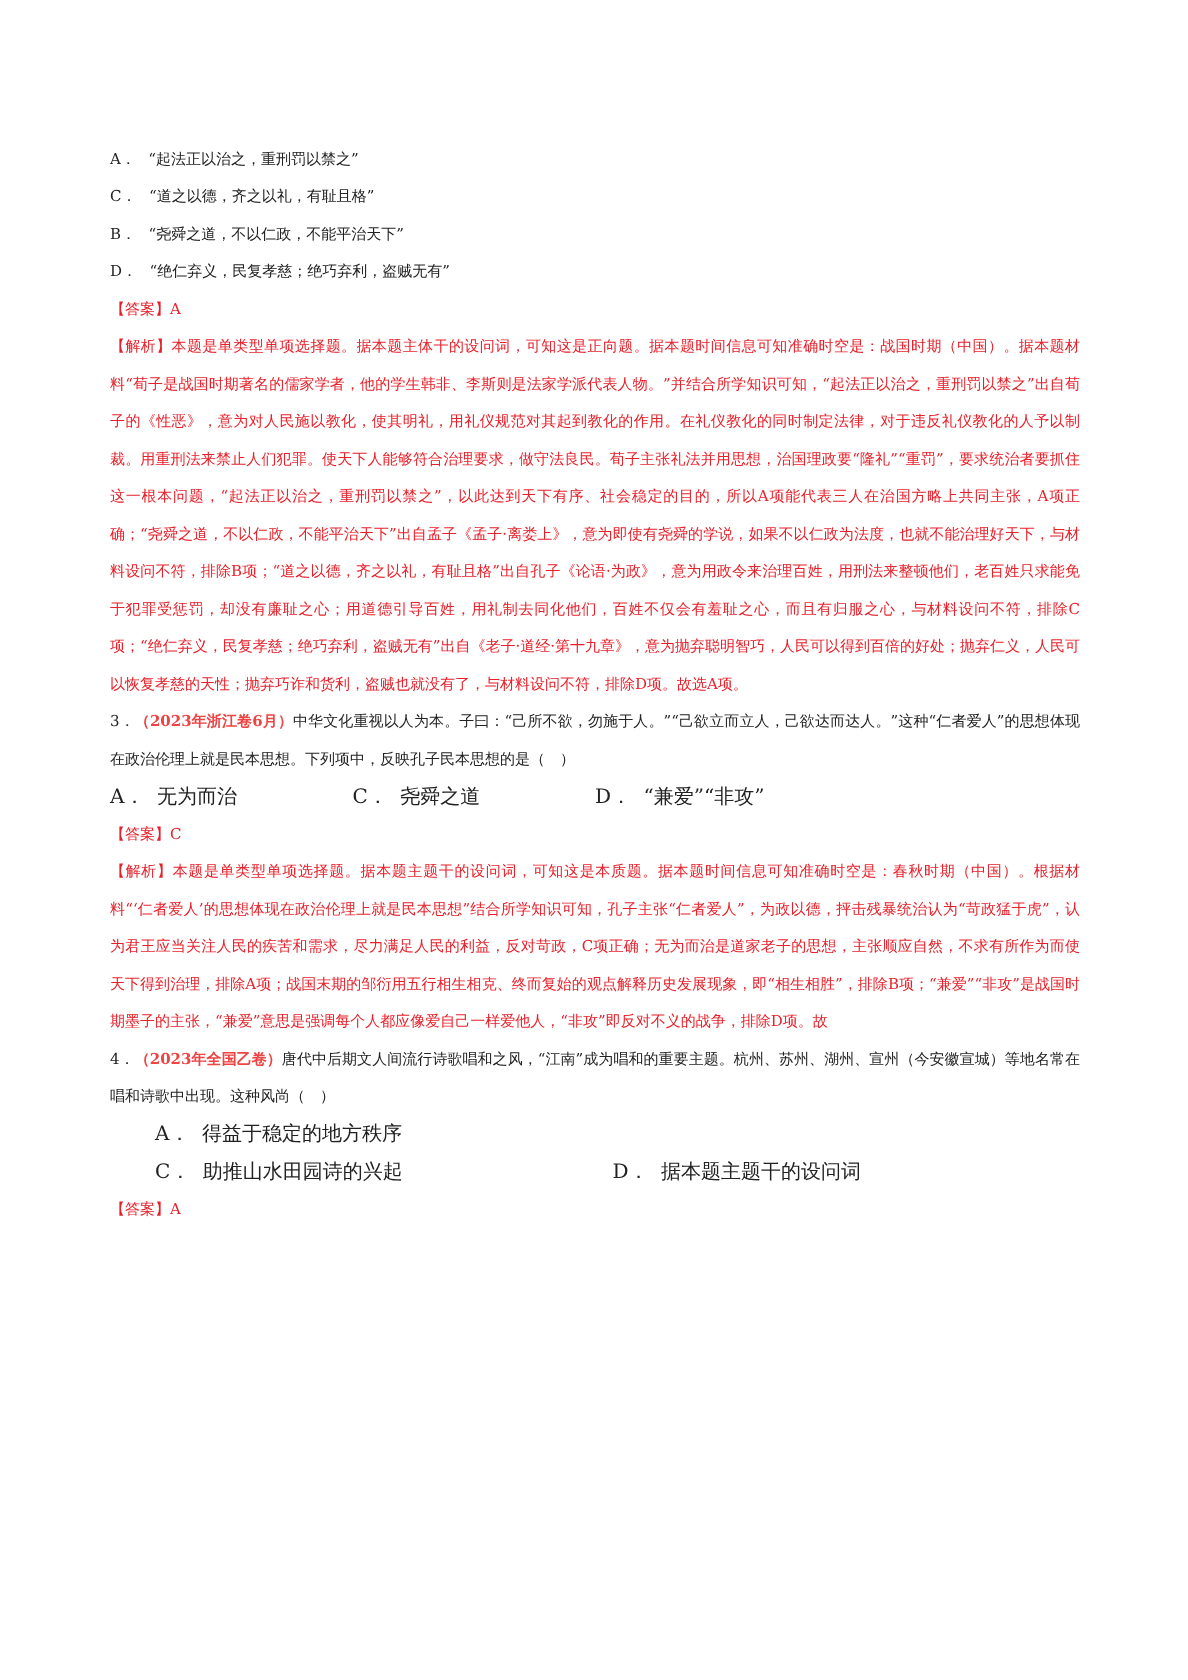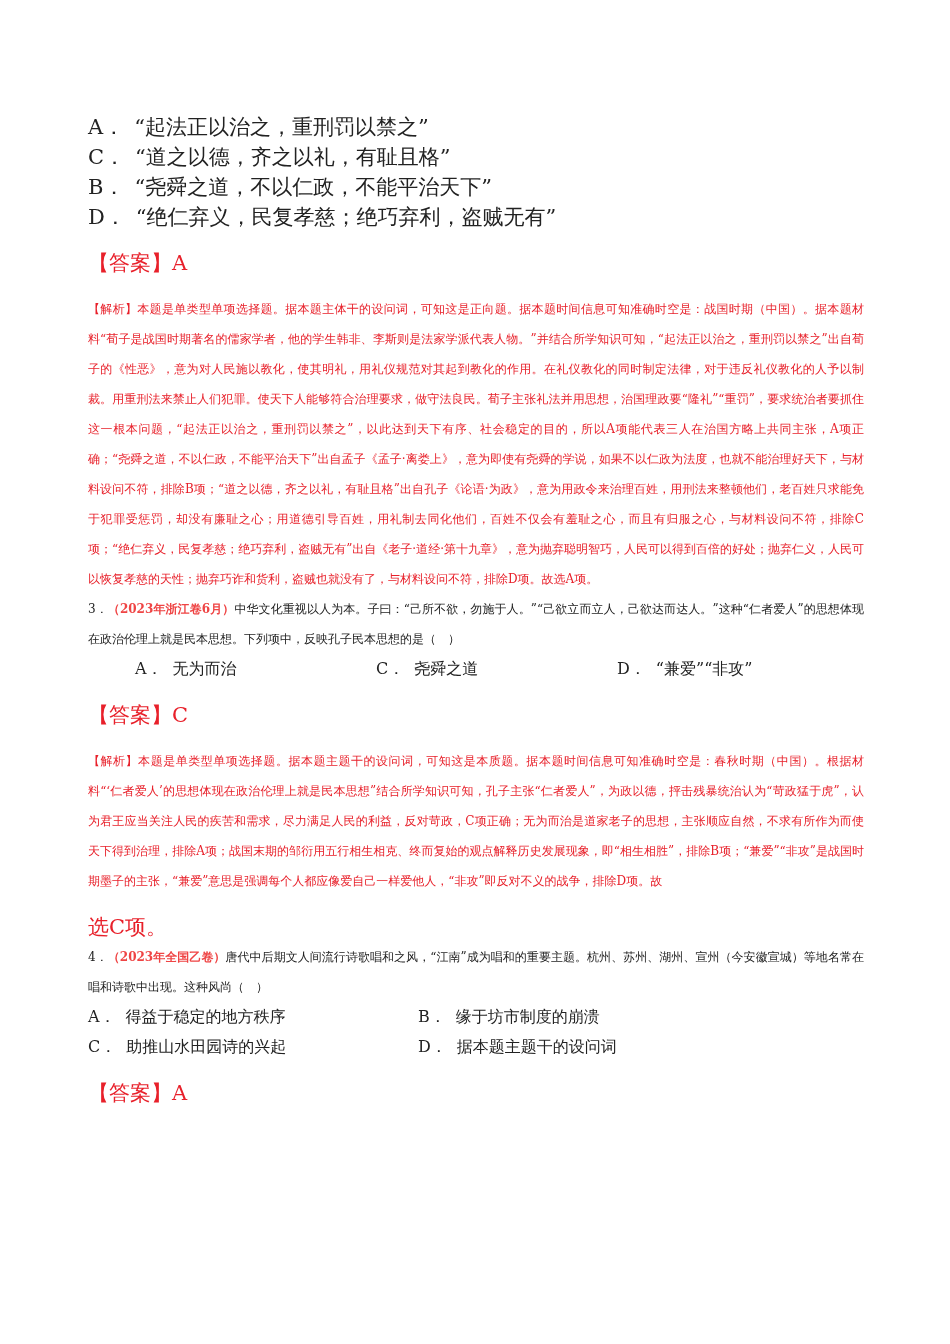--- a/index.html
+++ b/index.html
@@ -15,43 +15,43 @@
       font-family: "DejaVu Serif", "Liberation Serif", serif;
       color: #222222;
     }
     .page {
       position: absolute;
       left: 88px;
       top: 112px;
       width: 776px;
     }
     .line {
-      font-size: 21px;
+      font-size: 12px;
       line-height: 30px;
       height: 30px;
       white-space: nowrap;
       letter-spacing: 0px;
     }
     .para {
       font-size: 12px;
       line-height: 30px;
       text-align: justify;
       text-justify: inter-character;
     }
-    .red { color: #e8202a; margin-top: 16px; }
+    .red { color: #e8202a; }
     .blue { color: #ef4444; font-weight: bold; }
     .opts {
       display: flex;
       font-size: 16px;
       line-height: 30px;
       height: 30px;
       white-space: nowrap;
     }
-    .opt4 { width: 194px; margin-left: 47px; }
-    .opt2 { width: 330px; }
+    .opt4 { width: 194px; }
+    .opt2 { width: 330px; margin-left: 36px; }
     .opt-letter { margin-right: 10px; }
   </style>
 </head>
 <body>
 
 <div class="page">
 
   <div>
     <div class="line">
       <span class="opt-letter">A．</span><span>“起法正以治之，重刑罚以禁之”</span>
@@ -91,32 +91,28 @@
     </div>
   </div>
 
   <div class="line red">
     <span>【答案】</span><span>C</span>
   </div>
 
   <div class="para red">
     <span>【解析】</span><span>本题是单类型单项选择题。据本题主题干的设问词，可知这是本质题。据本题时间信息可知准确时空是：春秋时期（中国）。根据材料“‘仁者爱人’的思想体现在政治伦理上就是民本思想”结合所学知识可知，孔子主张“仁者爱人”，为政以德，抨击残暴统治认为“苛政猛于虎”，认为君王应当关注人民的疾苦和需求，尽力满足人民的利益，反对苛政，C项正确；无为而治是道家老子的思想，主张顺应自然，不求有所作为而使天下得到治理，排除A项；战国末期的邹衍用五行相生相克、终而复始的观点解释历史发展现象，即“相生相胜”，排除B项；“兼爱”“非攻”是战国时期墨子的主张，“兼爱”意思是强调每个人都应像爱自己一样爱他人，“非攻”即反对不义的战争，排除D项。故</span>
   </div>
-  <div class="line red">选C项。</div>
 
   <div class="para">
     <span>4．</span><span class="blue">（2023年全国乙卷）</span><span>唐代中后期文人间流行诗歌唱和之风，“江南”成为唱和的重要主题。杭州、苏州、湖州、宣州（今安徽宣城）等地名常在唱和诗歌中出现。这种风尚（　）</span>
   </div>
 
   <div class="opts">
     <div class="opt2">
       <span class="opt-letter">A．</span><span>得益于稳定的地方秩序</span>
-    </div>
-    <div class="opt2">
-      <span class="opt-letter">B．</span><span>缘于坊市制度的崩溃</span>
     </div>
   </div>
   <div class="opts">
     <div class="opt2">
       <span class="opt-letter">C．</span><span>助推山水田园诗的兴起</span>
     </div>
     <div class="opt2">
       <span class="opt-letter">D．</span><span>据本题主题干的设问词</span>
     </div>
   </div>

